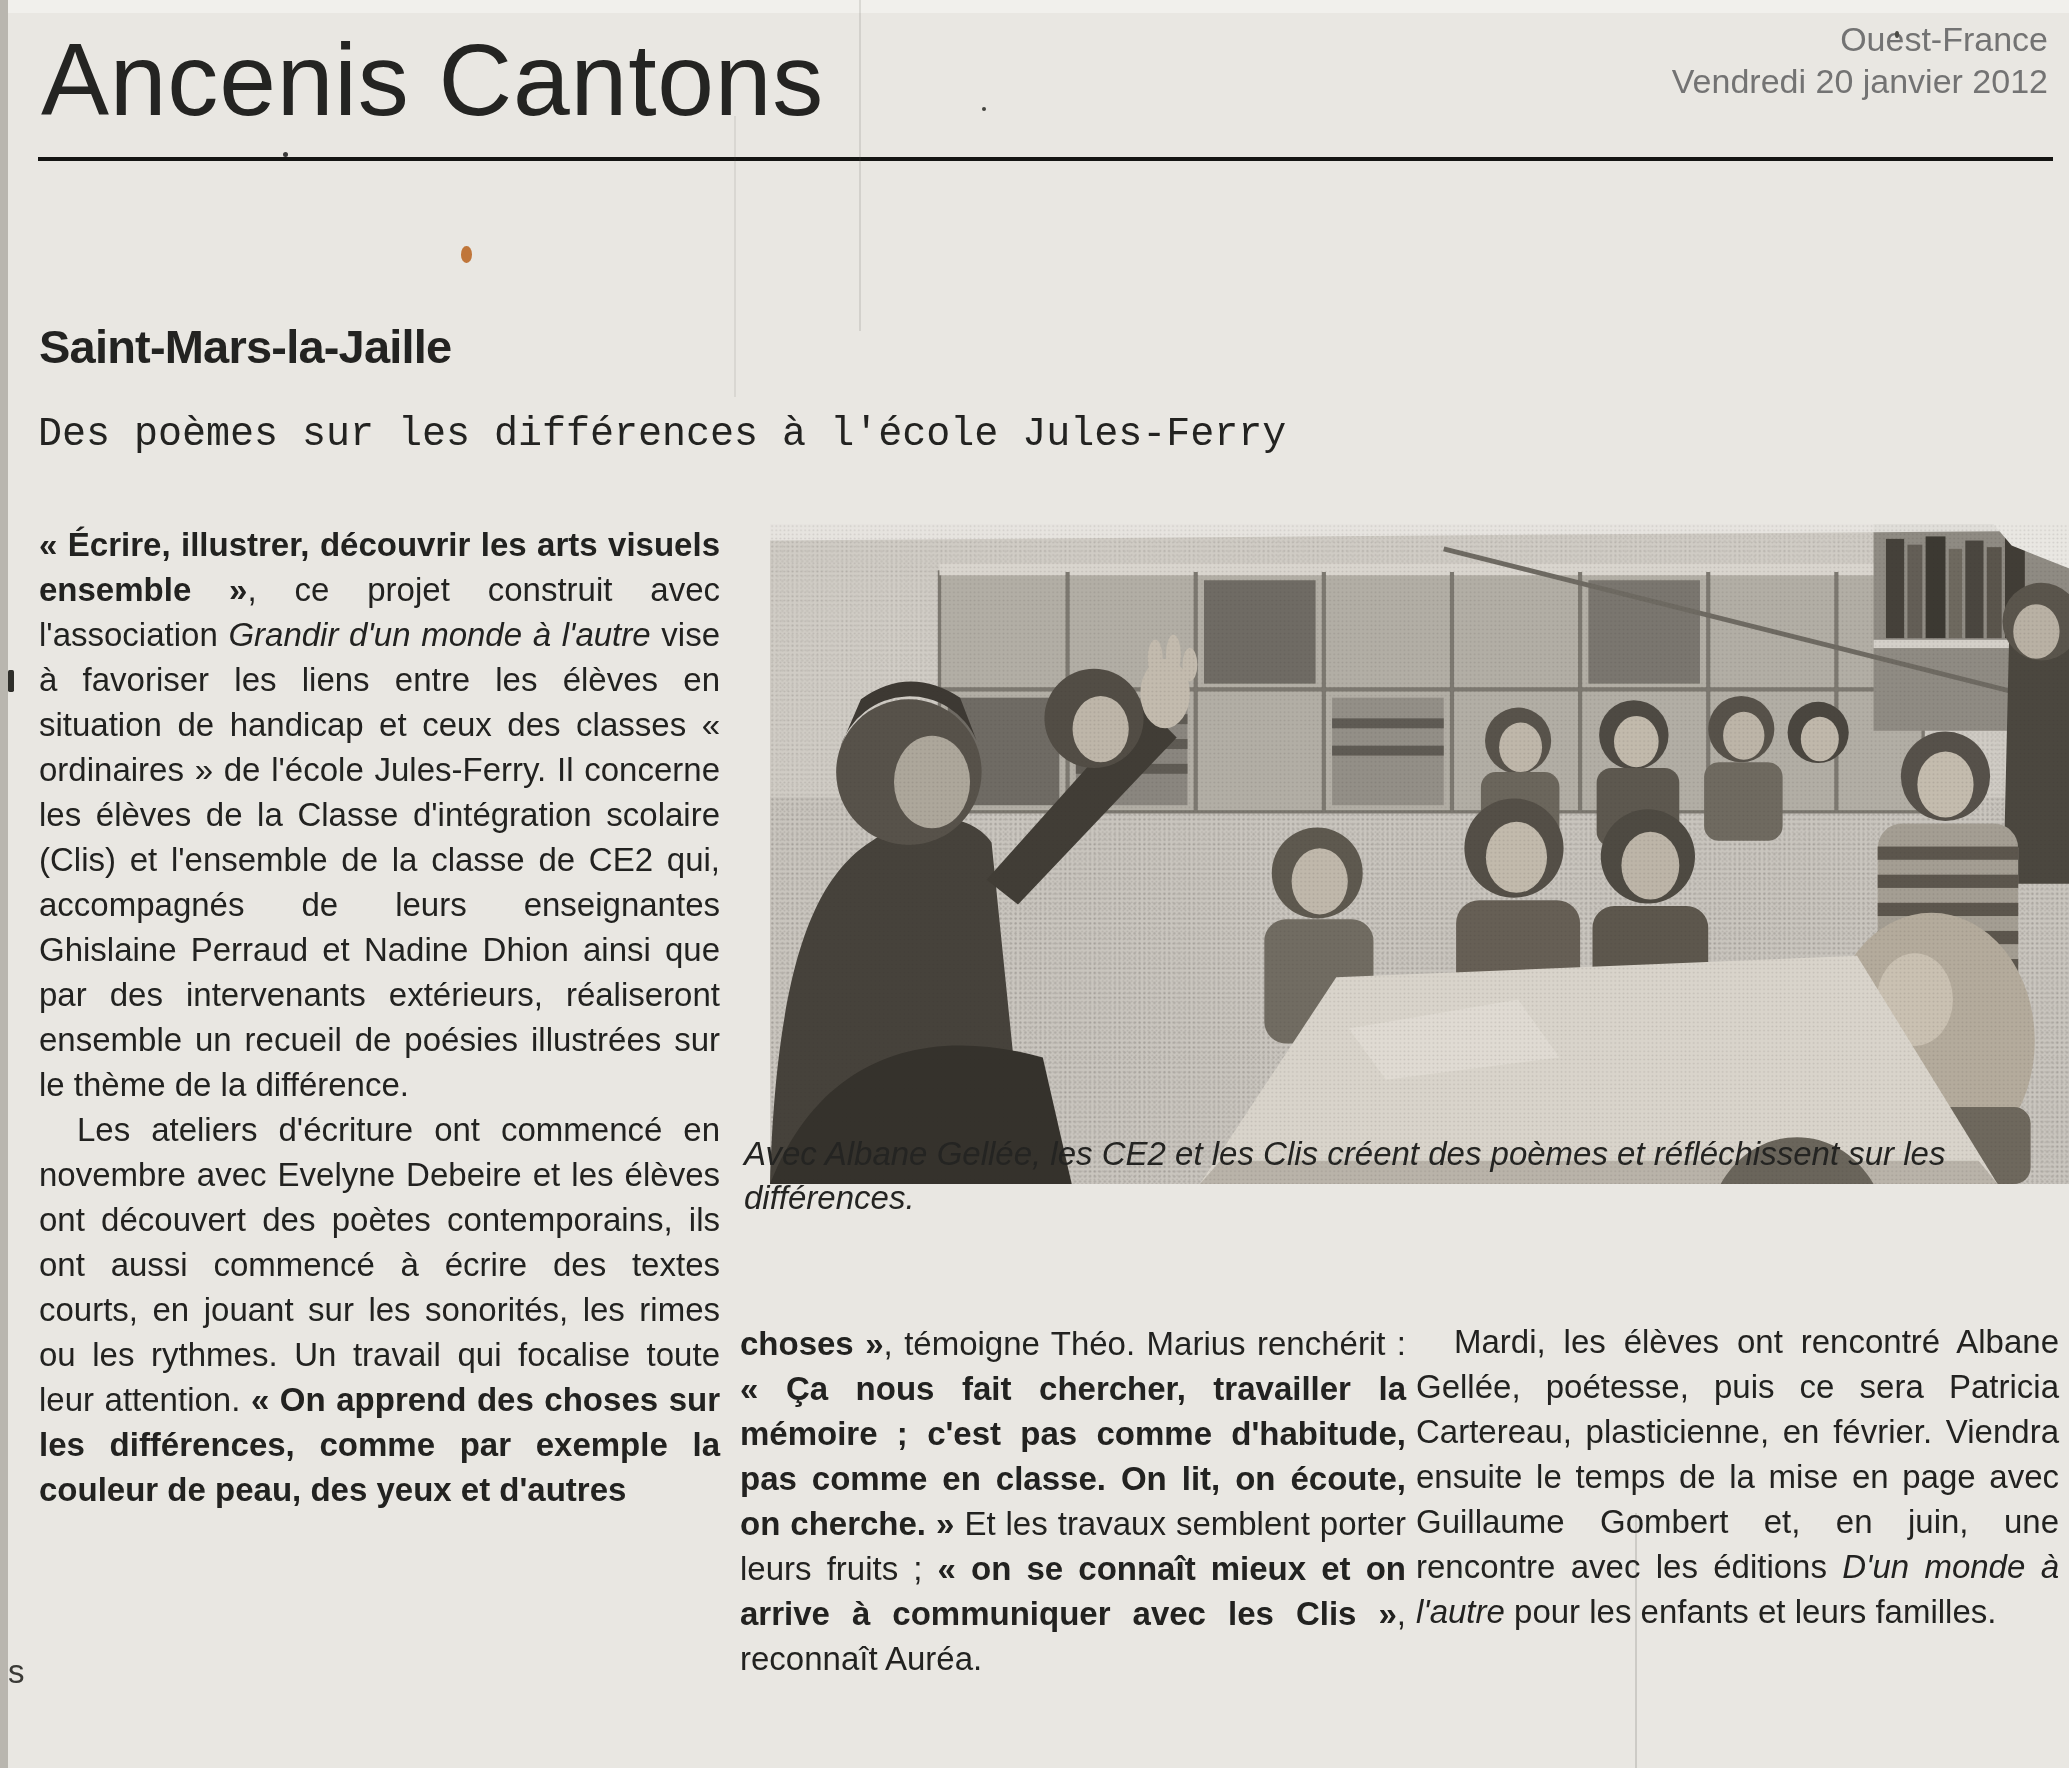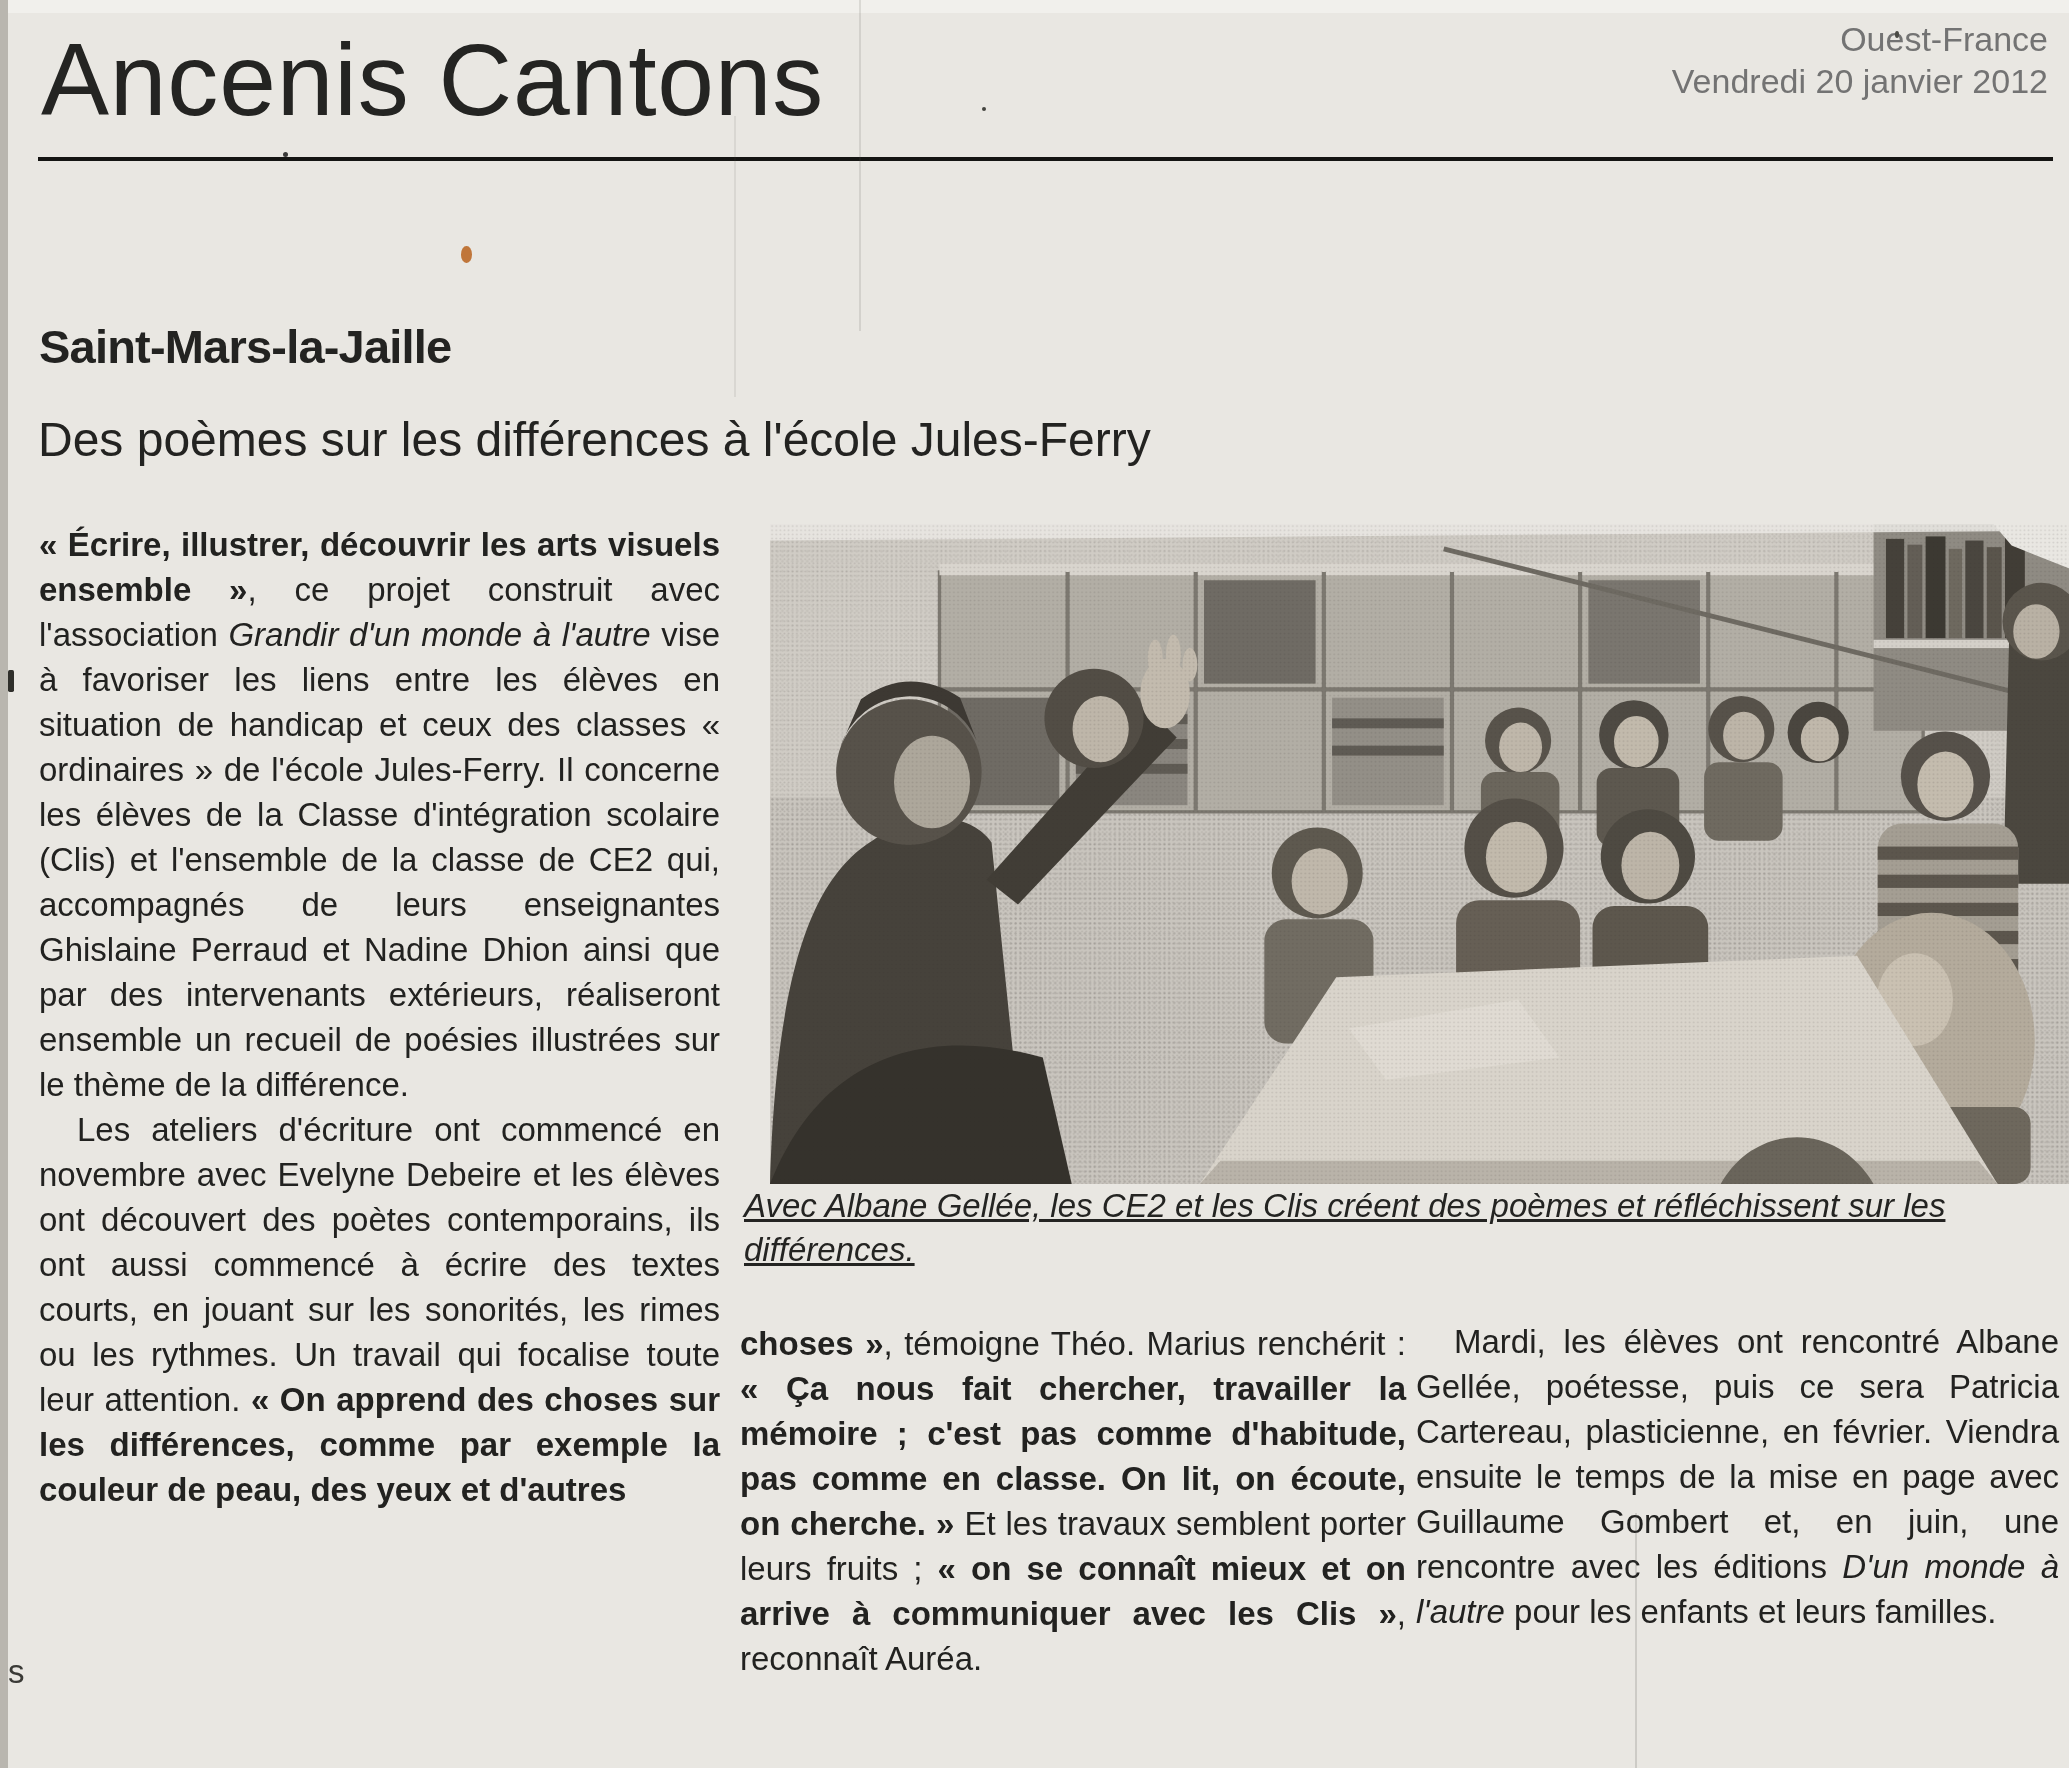--- a/index.html
+++ b/index.html
@@ -27,42 +27,43 @@
     position:absolute;right:30px;top:18px;text-align:right;
     font-size:34px;line-height:42px;color:#737373;
   }
   .rule{position:absolute;left:30px;top:157px;width:2015px;height:4.1px;background:#151513;}
   .kicker{
     position:absolute;left:31px;top:319px;margin:0;
     font-size:47px;font-weight:700;letter-spacing:-0.8px;color:#232321;
   }
   .headline{
     position:absolute;left:30px;top:412px;margin:0;
-    font-size:48px;font-weight:400;letter-spacing:0;color:#232321;
+    font-size:40px;font-weight:400;letter-spacing:0;color:#232321;
     white-space:nowrap;
+    font-family:Liberation Mono, monospace;
   }
   .article-col{
     position:absolute;
     font-size:33px;line-height:45px;color:#222220;
   }
   .col1{left:31px;top:522px;width:681px;}
   .col2{left:732px;top:1321px;width:666px;}
   .col3{left:1408px;top:1319px;width:643px;}
   .article-col p{margin:0;text-align:justify;}
   .article-col p.indent{text-indent:38px;}
   .seg-b{font-weight:700;}
   .seg-i{font-style:italic;}
   .photo{
     position:absolute;left:722px;top:511px;width:1316px;height:660px;
     background:#cbc7c0;overflow:hidden;
   }
   .photo svg{display:block;width:100%;height:100%;}
   .caption{
-    position:absolute;left:736px;top:1184px;width:1294px;
-    font-style:italic;font-size:33px;line-height:44px;color:#242422;text-decoration:underline;
+    position:absolute;left:736px;top:1132px;width:1294px;
+    font-style:italic;font-size:33px;line-height:44px;color:#242422;
   }
   .crease{position:absolute;background:rgba(80,76,70,0.14);}
   .crease.c1{left:851px;top:0;width:1.7px;height:331px;}
   .crease.c2{left:726px;top:116px;width:1.7px;height:281px;background:rgba(80,76,70,0.10);}
   .crease.c3{left:1627px;top:1513px;width:1.7px;height:256px;background:rgba(80,76,70,0.18);}
   .speck{position:absolute;border-radius:50%;}
   .speck.orange{left:453px;top:246px;width:10.7px;height:16.5px;background:#c0763a;}
   .speck.d1{left:275px;top:152px;width:5px;height:5px;background:#3a3a38;}
   .speck.d2{left:974px;top:107px;width:4.1px;height:4.1px;background:#44443f;}
   .speck.d3{left:1887px;top:31px;width:4.1px;height:6.6px;background:#4a4a44;}

